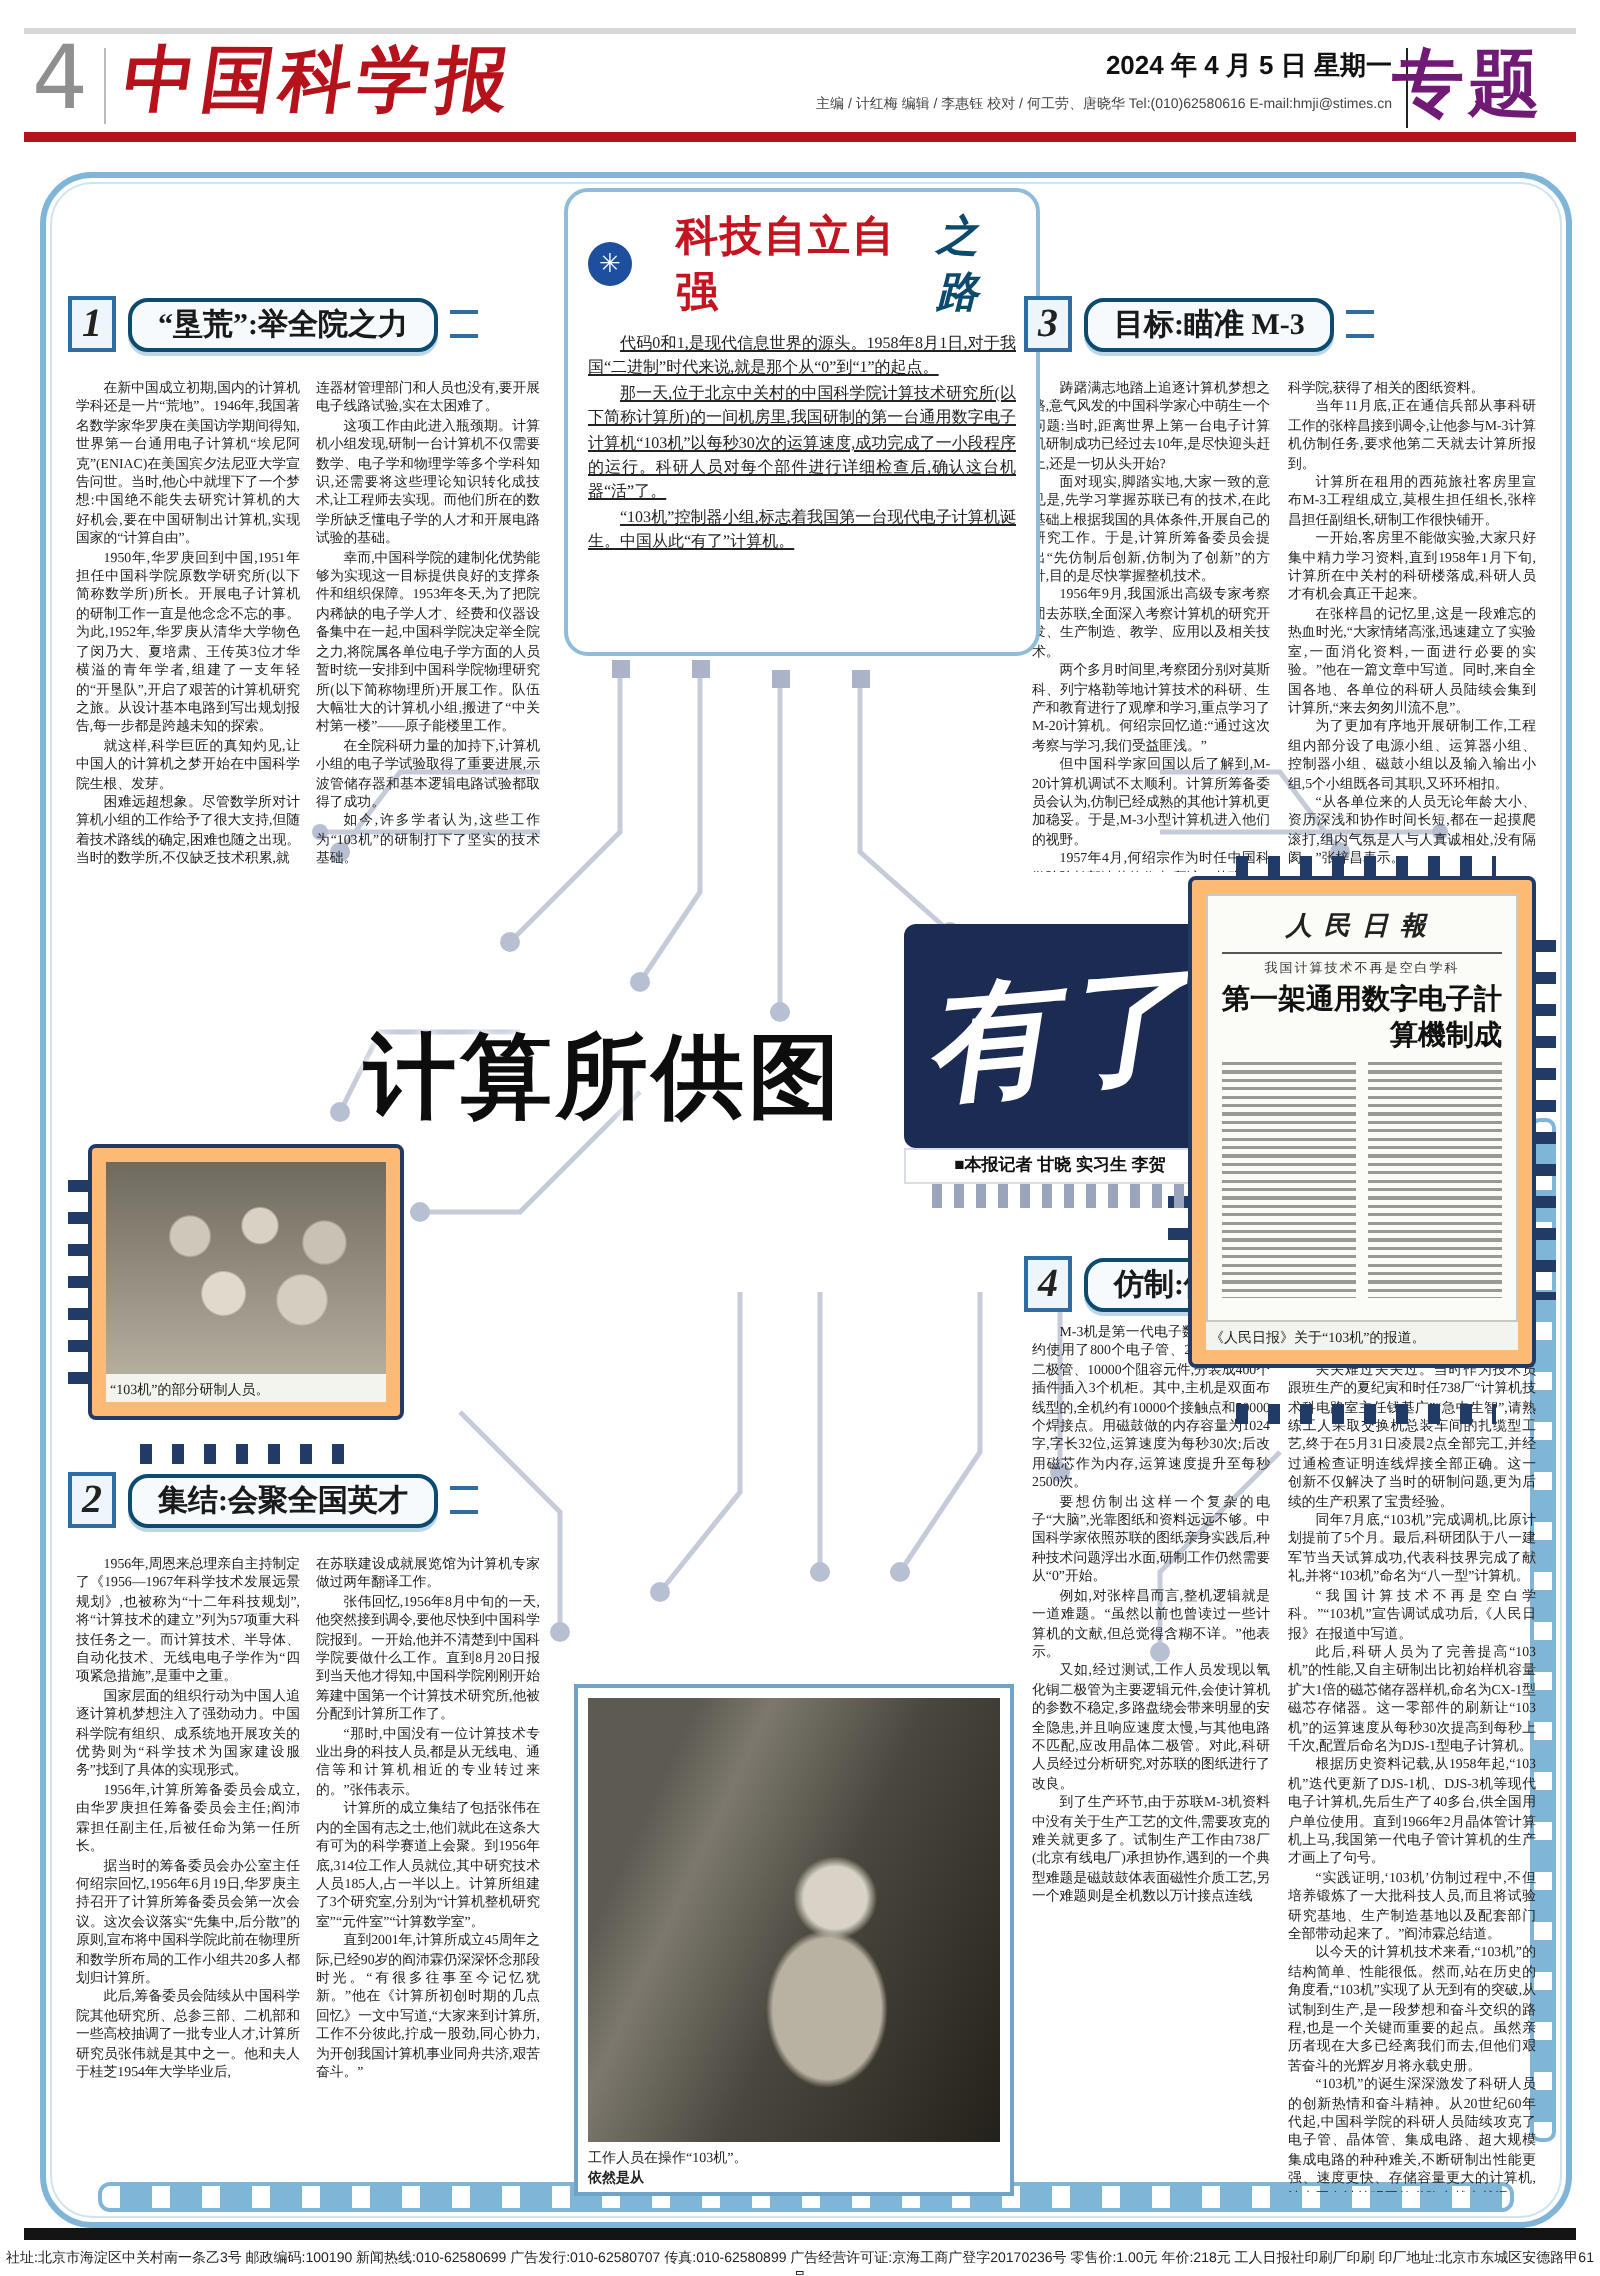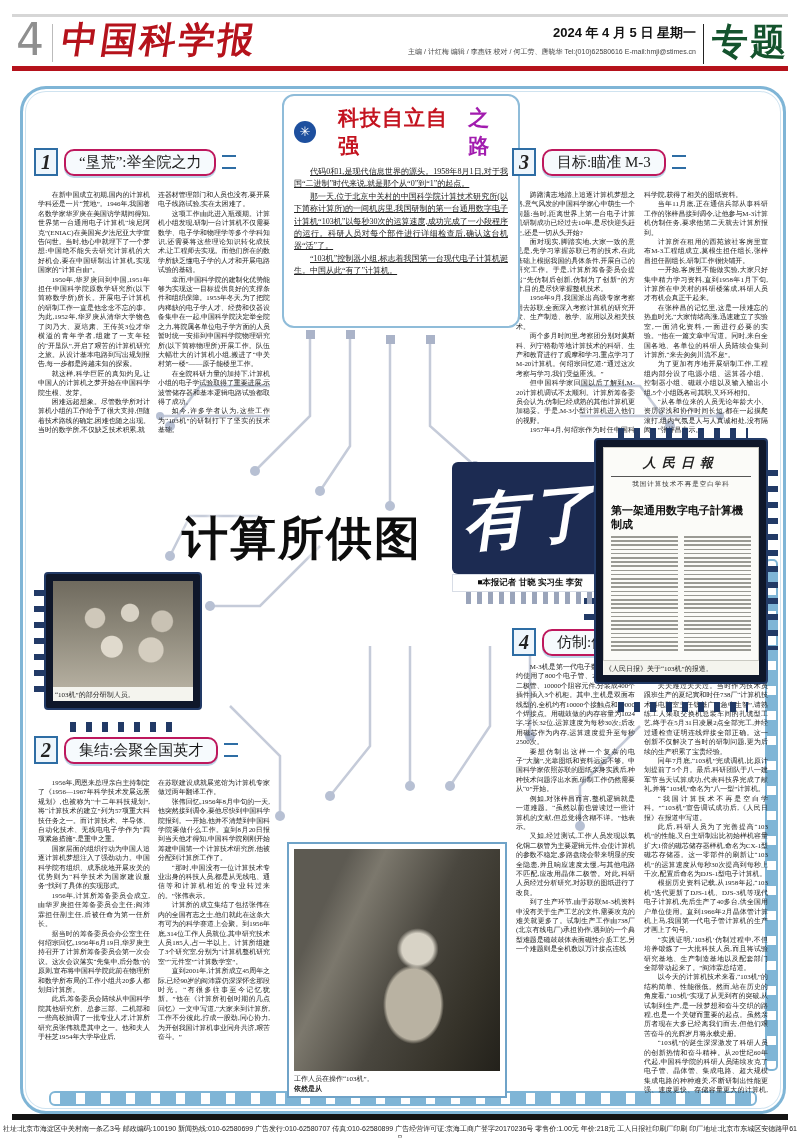--- a/index.html
+++ b/index.html
@@ -9,84 +9,84 @@
   .top-rule{position:absolute;left:12px;top:14px;width:776px;height:3px;background:#d6d6d6;}
   .page-num{position:absolute;left:16px;top:18px;font-family:"DejaVu Sans",sans-serif;
             font-size:44px;color:#8f8f8f;font-weight:400;line-height:1;}
   .pn-sep{position:absolute;left:52px;top:24px;width:1px;height:38px;background:#bbb;}
   .masthead{position:absolute;left:62px;top:22px;font-size:36px;font-weight:bold;color:#b5121b;
             letter-spacing:3px;transform:skewX(-8deg);line-height:1;}
   .head-right{position:absolute;right:104px;top:24px;text-align:right;}
   .date-line{font-family:"Liberation Sans",sans-serif;font-size:13px;font-weight:bold;color:#111;}
   .staff-line{font-family:"Liberation Sans",sans-serif;font-size:7px;color:#444;margin-top:5px;}
   .head-sep{position:absolute;right:96px;top:24px;width:1px;height:40px;background:#222;}
-  .section-label{position:absolute;right:12px;top:18px;font-size:36px;font-weight:bold;color:#14532d;letter-spacing:2px;}
+  .section-label{position:absolute;right:28px;top:18px;font-size:36px;font-weight:bold;color:#701a75;letter-spacing:2px;}
   .red-rule{position:absolute;left:12px;top:66px;width:776px;height:5px;background:#b5121b;}
   
   .card{position:absolute;left:20px;top:86px;width:760px;height:1022px;border:3px solid #7fb5d6;
         border-radius:26px;background:#fff;box-shadow:inset 0 0 0 2px #fff, inset 0 0 0 3px #cfe3f0;}
   .card-bottom-band{position:absolute;left:26px;right:26px;bottom:5px;height:11px;border-radius:6px;
         background:repeating-linear-gradient(90deg,#fff 0 9px,#7fb5d6 9px 25px);border:2px solid #7fb5d6;}
   .card-right-band{position:absolute;right:5px;top:470px;bottom:40px;width:9px;border-radius:5px;
         background:repeating-linear-gradient(180deg,#fff 0 9px,#7fb5d6 9px 25px);border:2px solid #7fb5d6;}
   svg.traces{position:absolute;left:20px;top:86px;width:760px;height:1022px;z-index:0;}
   
   .intro-panel{position:absolute;left:282px;top:94px;width:238px;height:234px;border:2px solid #8fbcd9;
         border-radius:12px;background:#fff;padding:8px 10px;box-sizing:border-box;z-index:2;}
   .badge-row{display:flex;align-items:center;justify-content:center;gap:5px;margin-bottom:6px;}
   .badge-icon{width:22px;height:22px;border-radius:50%;background:#1d4f9e;color:#fff;display:flex;
         align-items:center;justify-content:center;font-size:13px;flex:0 0 auto;}
   .badge-title{font-size:21px;font-weight:bold;color:#c41420;letter-spacing:1px;margin-left:17px;}
-  .badge-suffix{font-size:21px;font-weight:bold;color:#a21caf;}
+  .badge-suffix{font-size:21px;font-weight:bold;font-style:italic;color:#0c4a6e;}
   .intro-text{font-size:8px;line-height:12.4px;text-align:justify;color:#222;overflow:hidden;height:168px;text-decoration:underline;}
   .intro-text .para{margin:0;text-indent:2em;}
   
   .sec-head{position:absolute;display:flex;align-items:center;gap:6px;z-index:2;}
   .sec-num{width:24px;height:28px;border:2px solid #2e6da4;background:#eef6fc;color:#222;
         display:flex;align-items:center;justify-content:center;font-style:italic;font-size:20px;
         font-weight:bold;box-sizing:border-box;}
-  .sec-pill{border:2px solid #be185d;background:#f6fafd;border-radius:10px;padding:2px 13px;
-        font-weight:normal;font-size:15px;white-space:nowrap;box-shadow:0 2px 0 #bcd6e8;}
+  .sec-pill{border:2px solid #0c4a6e;background:#f6fafd;border-radius:10px;padding:2px 13px;
+        font-weight:bold;font-size:15px;white-space:nowrap;box-shadow:0 2px 0 #bcd6e8;}
   .sec-conn{width:14px;height:10px;border-top:2px solid #2e6da4;border-bottom:2px solid #2e6da4;}
   
   .col{position:absolute;font-size:6.9px;line-height:9.4px;text-align:justify;color:#222;
        overflow:hidden;z-index:1;}
   .col .para{margin:0;text-indent:2em;}
   .col.cont .para:first-child{text-indent:0;}
   
   .headline-left{position:absolute;left:182px;top:508px;font-size:46px;font-weight:bold;color:#0d0d0d;
        letter-spacing:2px;z-index:3;text-shadow:0 0 5px #fff,0 0 9px #fff;font-family:"DejaVu Sans",sans-serif;}
   .headline-right{position:absolute;left:612px;top:508px;font-size:46px;font-weight:bold;color:#0d0d0d;
        letter-spacing:1px;z-index:3;text-shadow:0 0 5px #fff,0 0 9px #fff;font-family:"DejaVu Sans",sans-serif;}
   .chip{position:absolute;left:452px;top:462px;width:156px;z-index:3;}
   .chip-dark{width:156px;height:112px;background:#1c2b52;border-radius:6px;display:flex;
        align-items:center;justify-content:center;}
   .chip-glyph{color:#fff;font-size:64px;font-weight:bold;font-style:italic;transform:rotate(-5deg);
        letter-spacing:4px;line-height:1;}
   .chip-byline{background:#fff;border:1px solid #d8dde6;font-size:8.5px;font-weight:bold;color:#111;
        text-align:center;padding:2px 0;font-family:"Liberation Sans",sans-serif;}
   .chip-pins{height:12px;margin:0 14px;background:repeating-linear-gradient(90deg,#9aa4ba 0 5px,transparent 5px 11px);}
   
-  .pchip{position:absolute;z-index:3;background:#0f172a;border:2px solid #223a66;border-radius:4px;
+  .pchip{position:absolute;z-index:3;background:#fdba74;border:2px solid #223a66;border-radius:4px;
        padding:7px;box-sizing:border-box;}
   .pins-h{position:absolute;height:10px;background:repeating-linear-gradient(90deg,#223a66 0 6px,transparent 6px 16px);z-index:2;}
   .pins-v{position:absolute;width:10px;background:repeating-linear-gradient(180deg,#223a66 0 6px,transparent 6px 16px);z-index:2;}
   .photo-team{width:100%;height:106px;background:
        radial-gradient(circle at 30% 35%, #cfc8ba 0 8%, transparent 9%),
        radial-gradient(circle at 55% 30%, #d8d2c5 0 8%, transparent 9%),
        radial-gradient(circle at 78% 38%, #c9c2b4 0 8%, transparent 9%),
        radial-gradient(circle at 42% 62%, #e0dacd 0 10%, transparent 11%),
        radial-gradient(circle at 70% 65%, #d5cec0 0 10%, transparent 11%),
        linear-gradient(180deg,#6f6a5e,#8d887a 45%,#b4ae9f);}
   .pcap{font-size:7px;color:#222;background:#f4f4ee;padding:3px 2px 1px 2px;}
   .clip-inner{width:100%;height:214px;background:#fbfbf8;border:1px solid #c9c9c2;padding:6px 7px;box-sizing:border-box;overflow:hidden;}
   .clip-masthead{text-align:center;font-size:13px;font-style:italic;font-weight:bold;letter-spacing:6px;color:#222;}
   .clip-rule{border-top:1px solid #555;margin:4px 0 3px 0;}
   .clip-kicker{text-align:center;font-size:6.5px;color:#333;letter-spacing:1px;}
-  .clip-headline{text-align:left;font-size:11px;font-weight:bold;color:#111;margin:15px 0 4px 0;line-height:1.25;}
+  .clip-headline{text-align:right;font-size:14px;font-weight:bold;color:#111;margin:3px 0 4px 0;line-height:1.25;}
   .clip-cols{display:flex;gap:6px;}
   .fakelines{flex:1;height:118px;background:repeating-linear-gradient(180deg,#9a9a94 0 1.6px,transparent 1.6px 4.2px);}
   
   .op-frame{position:absolute;left:287px;top:842px;width:220px;height:256px;z-index:3;background:#fff;
        border:2px solid #6fa3c8;padding:5px;box-sizing:border-box;}
   .op-photo{width:100%;height:222px;background:
        radial-gradient(ellipse at 60% 45%, #d8d3c6 0 9%, transparent 12%),
        radial-gradient(ellipse at 58% 70%, #b9b2a2 0 16%, transparent 18%),
        linear-gradient(115deg,#5d5a52 0 18%,#7c786d 30%,#4a473f 55%,#353229 80%,#23211b);}
   .op-cap{display:flex;justify-content:space-between;font-size:7px;color:#222;padding-top:3px;flex-direction:column;}

